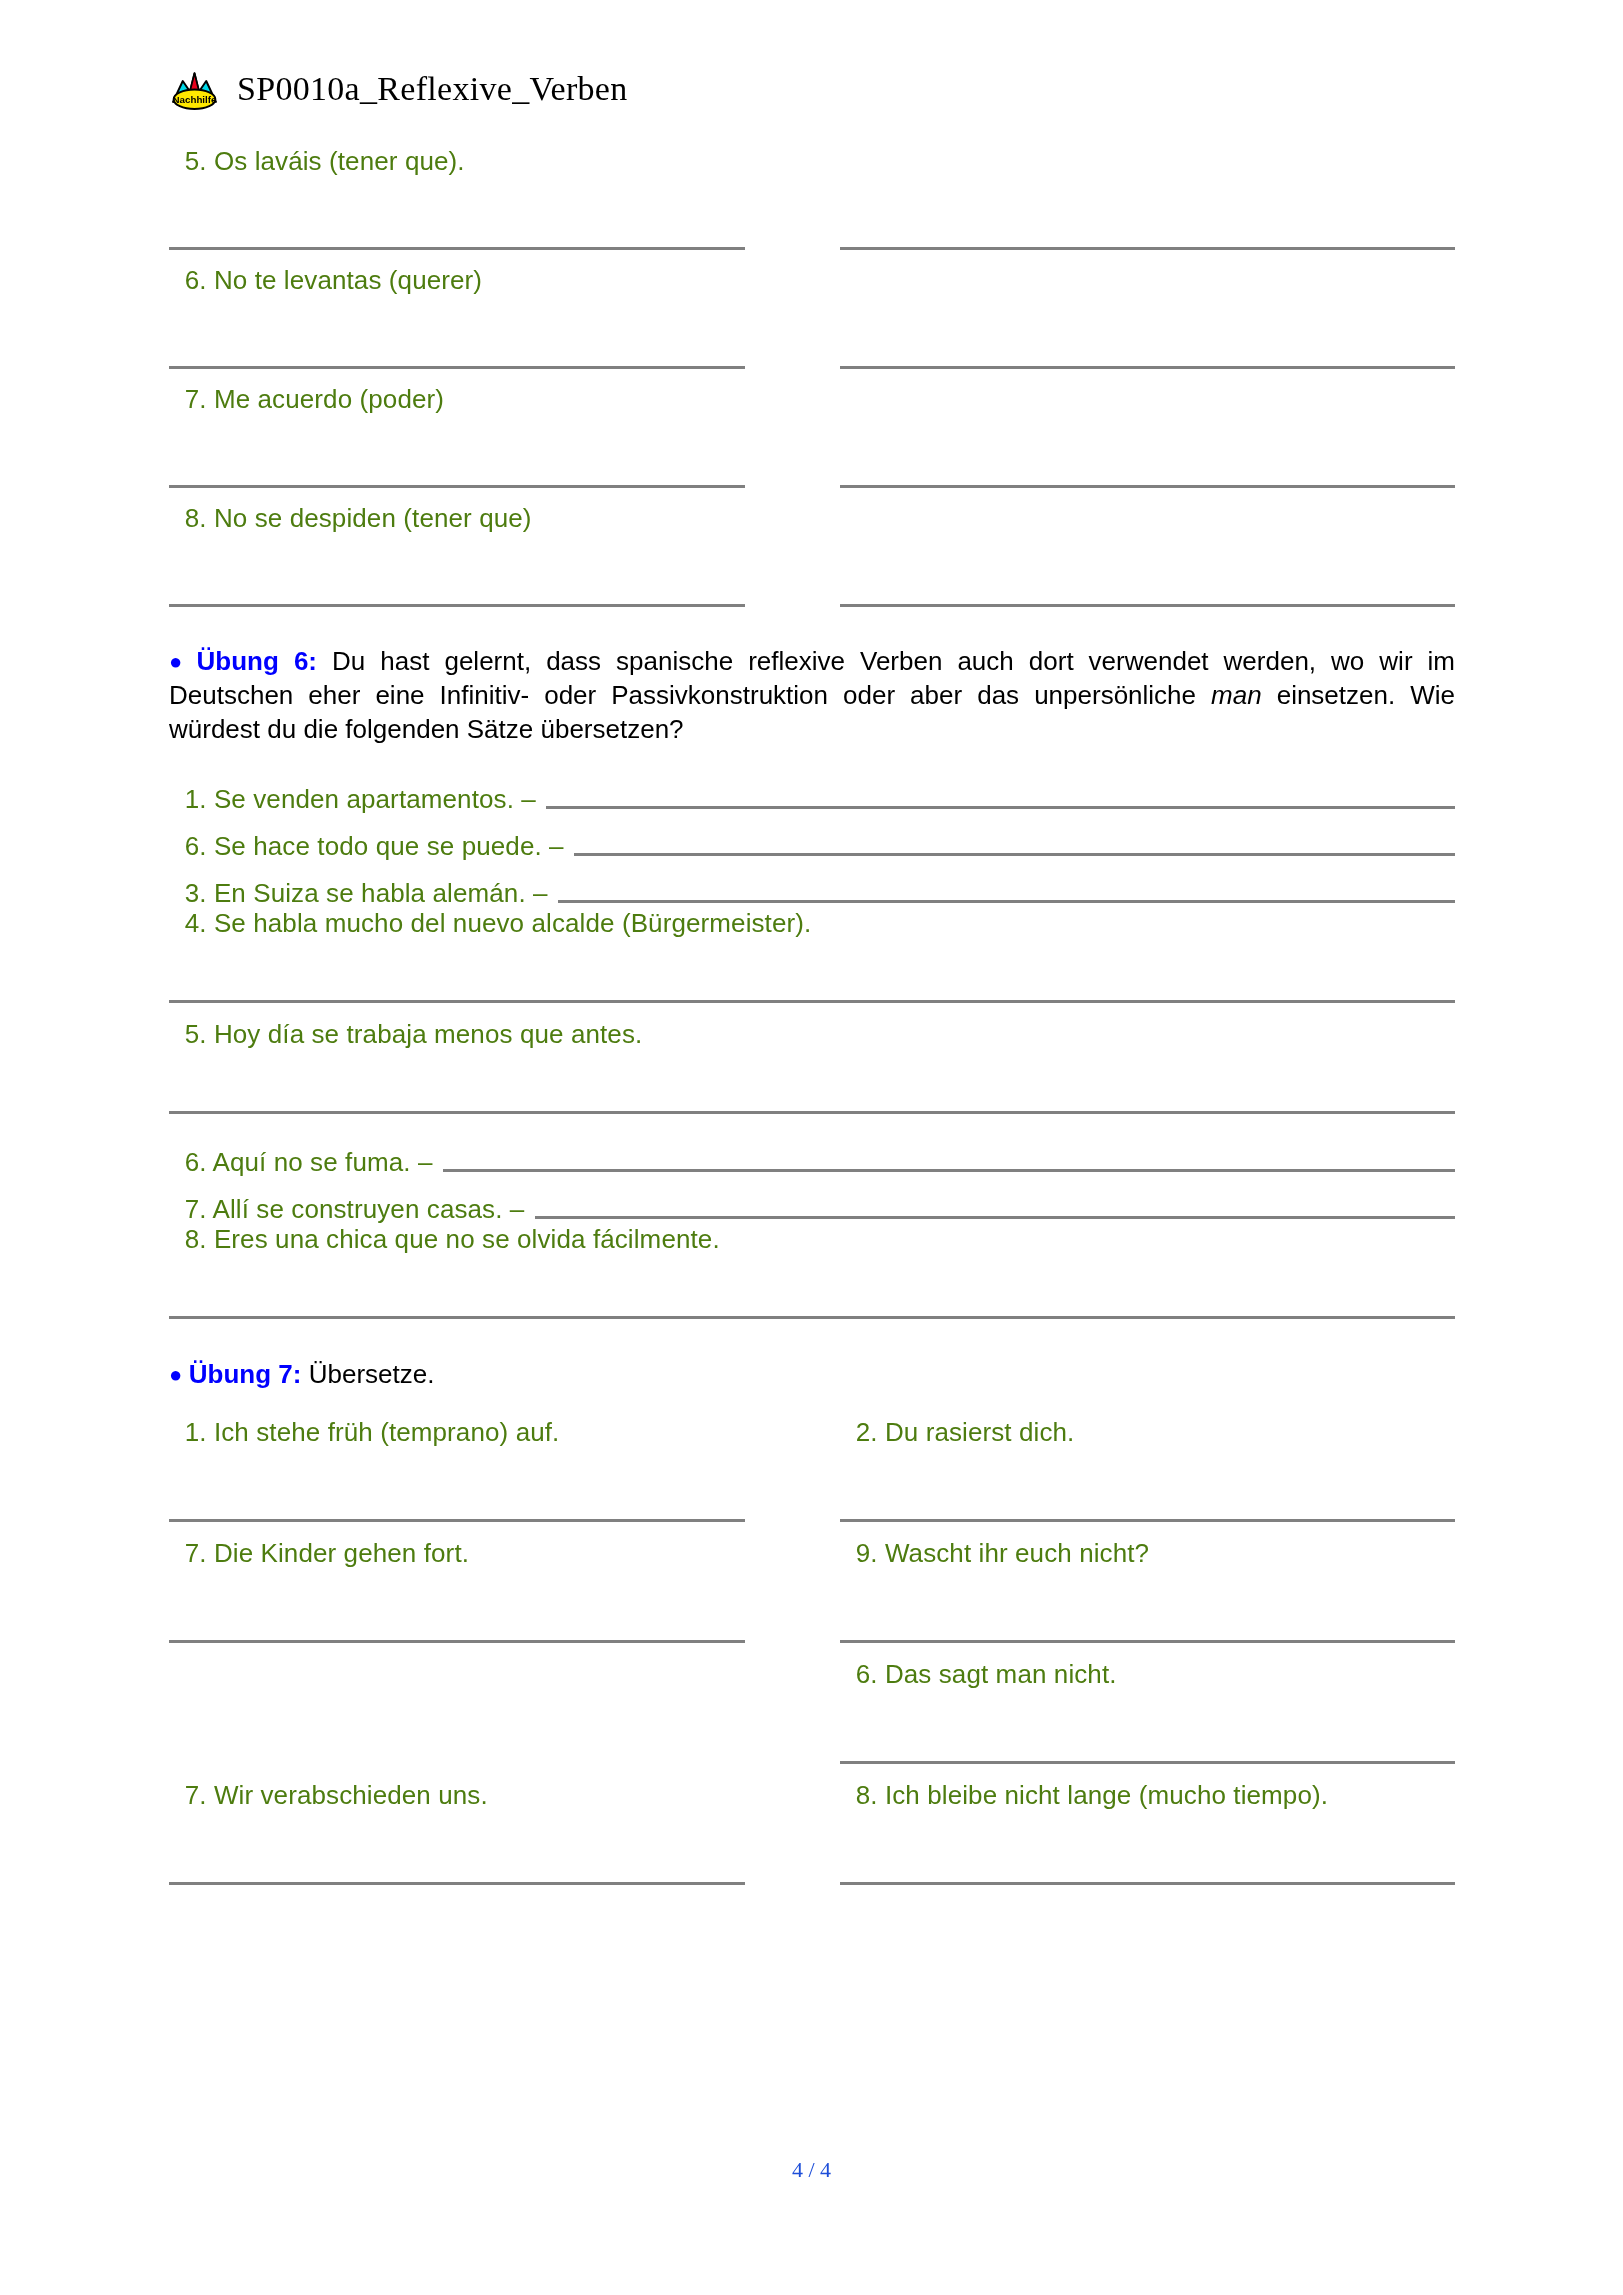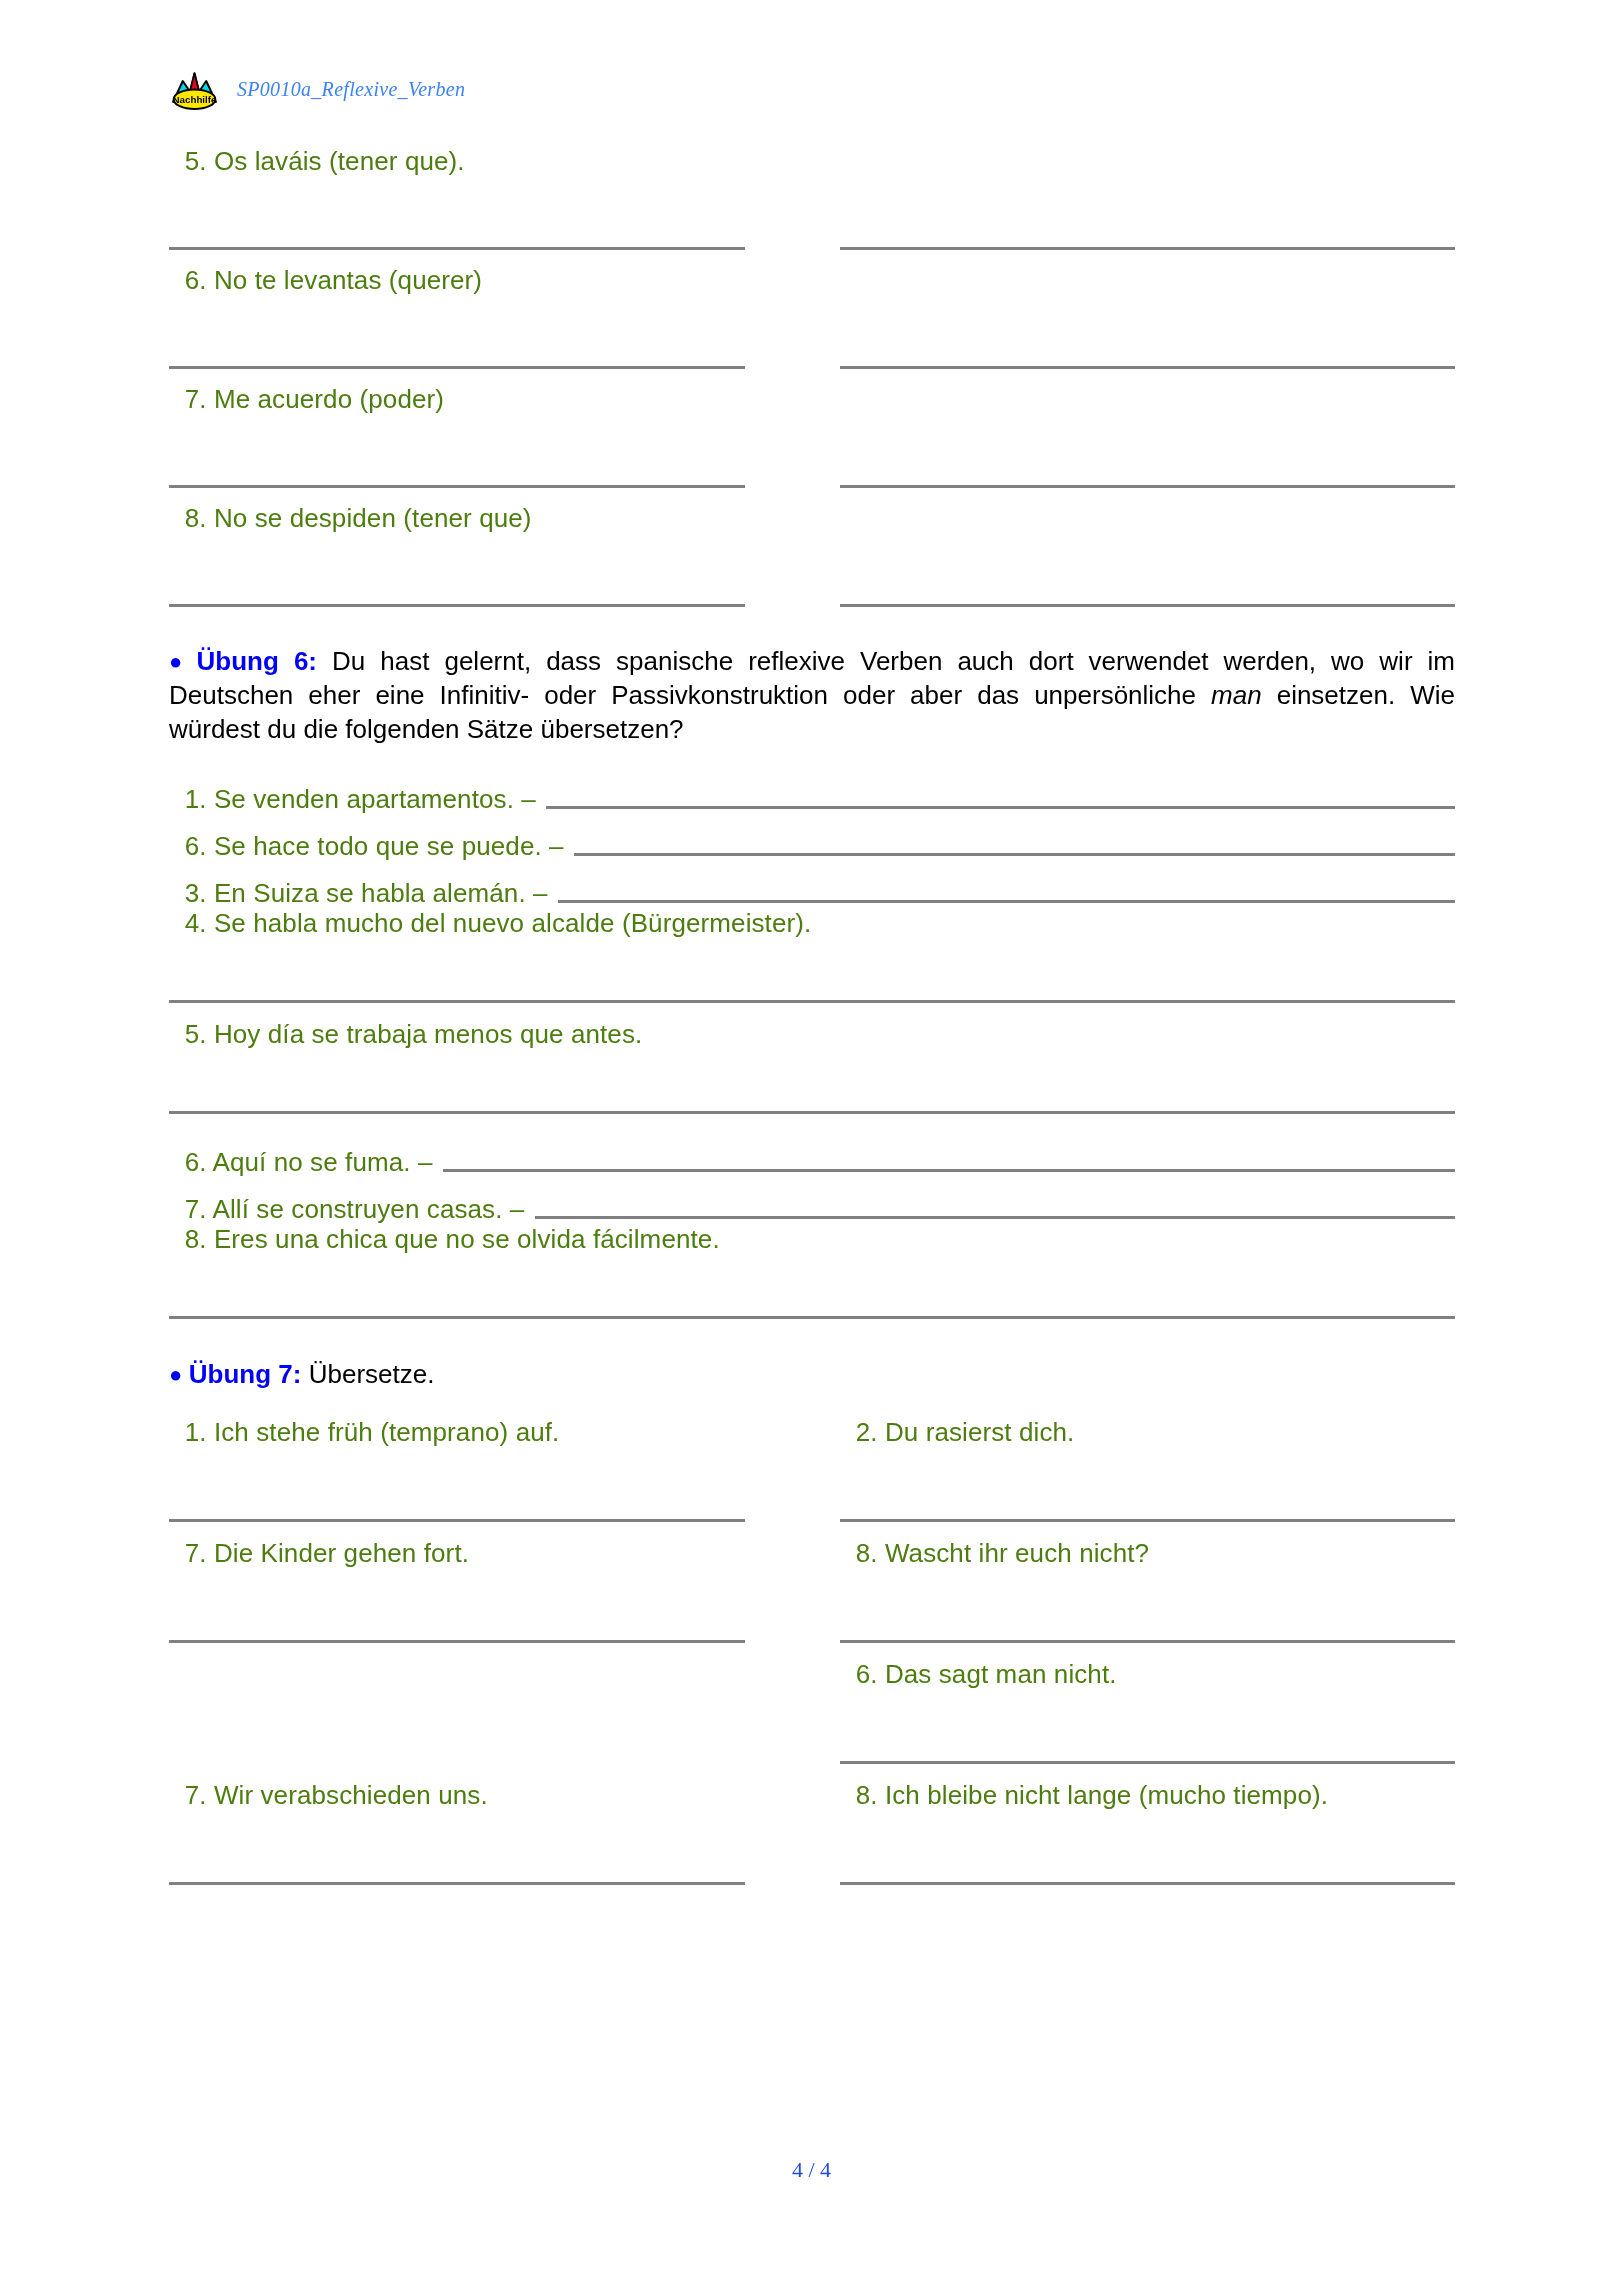--- a/index.html
+++ b/index.html
@@ -31,23 +31,22 @@
   }
   .logo {
     width: 51px;
     height: 43px;
     position: relative;
     flex: none;
   }
   .logo svg { display: block; }
   .doc-title {
     font-family: "Liberation Serif", serif;
-    font-style: italic;
-    font-size: 20px;
-    color: #3b82f6;
+    font-size: 34px;
+    color: #000000;
     letter-spacing: 0.3px;
     white-space: nowrap;
   }
 
   
   .content {
     position: absolute;
     left: 169px;
     top: 147px;
     width: 1286px;
@@ -296,21 +295,21 @@
           <div class="rule"></div>
         </div>
       </div>
 
       <div class="pair">
         <div class="col left">
           <div class="qtext cond">7. Die Kinder gehen fort.</div>
           <div class="rule"></div>
         </div>
         <div class="col right">
-          <div class="qtext cond">8. Wascht ihr euch nicht?</div>
+          <div class="qtext cond">9. Wascht ihr euch nicht?</div>
           <div class="rule"></div>
         </div>
       </div>
 
       <div class="pair">
         <div class="col right">
           <div class="qtext cond">6. Das sagt man nicht.</div>
           <div class="rule"></div>
         </div>
       </div>

